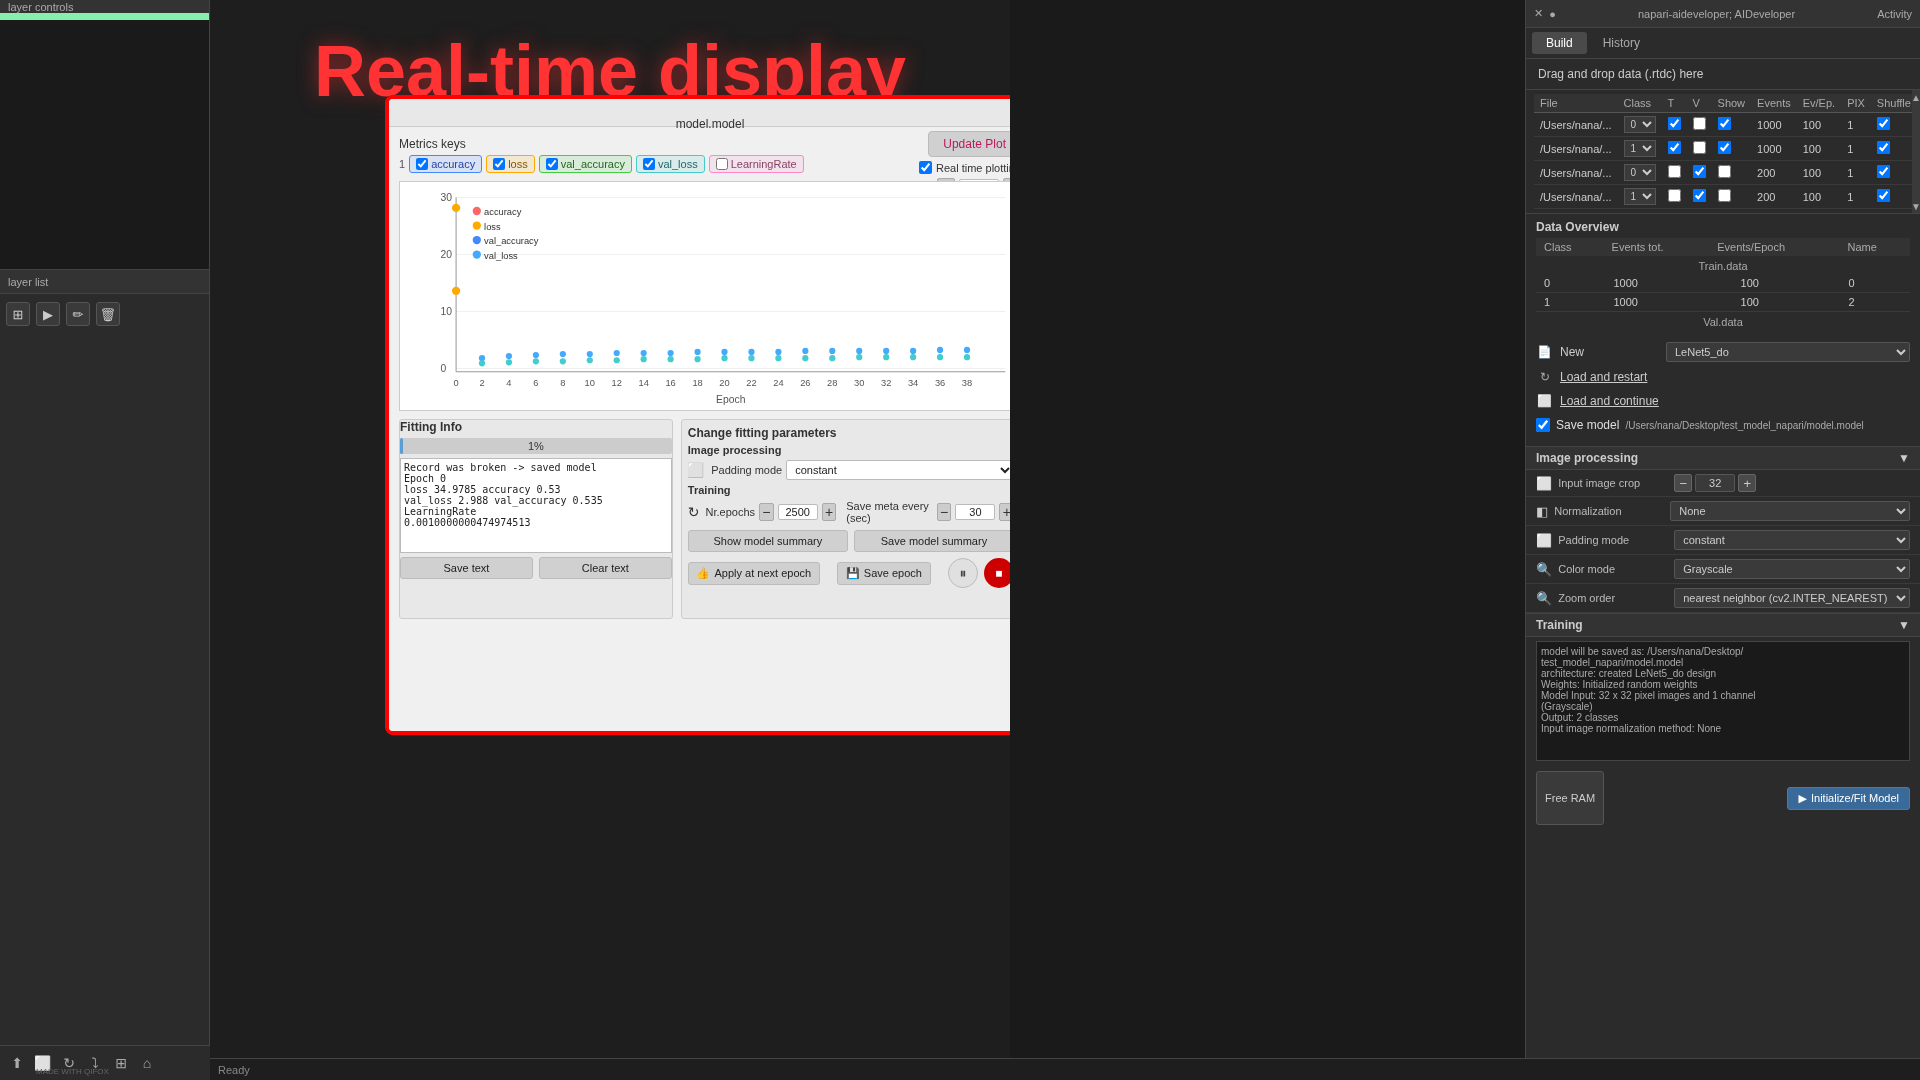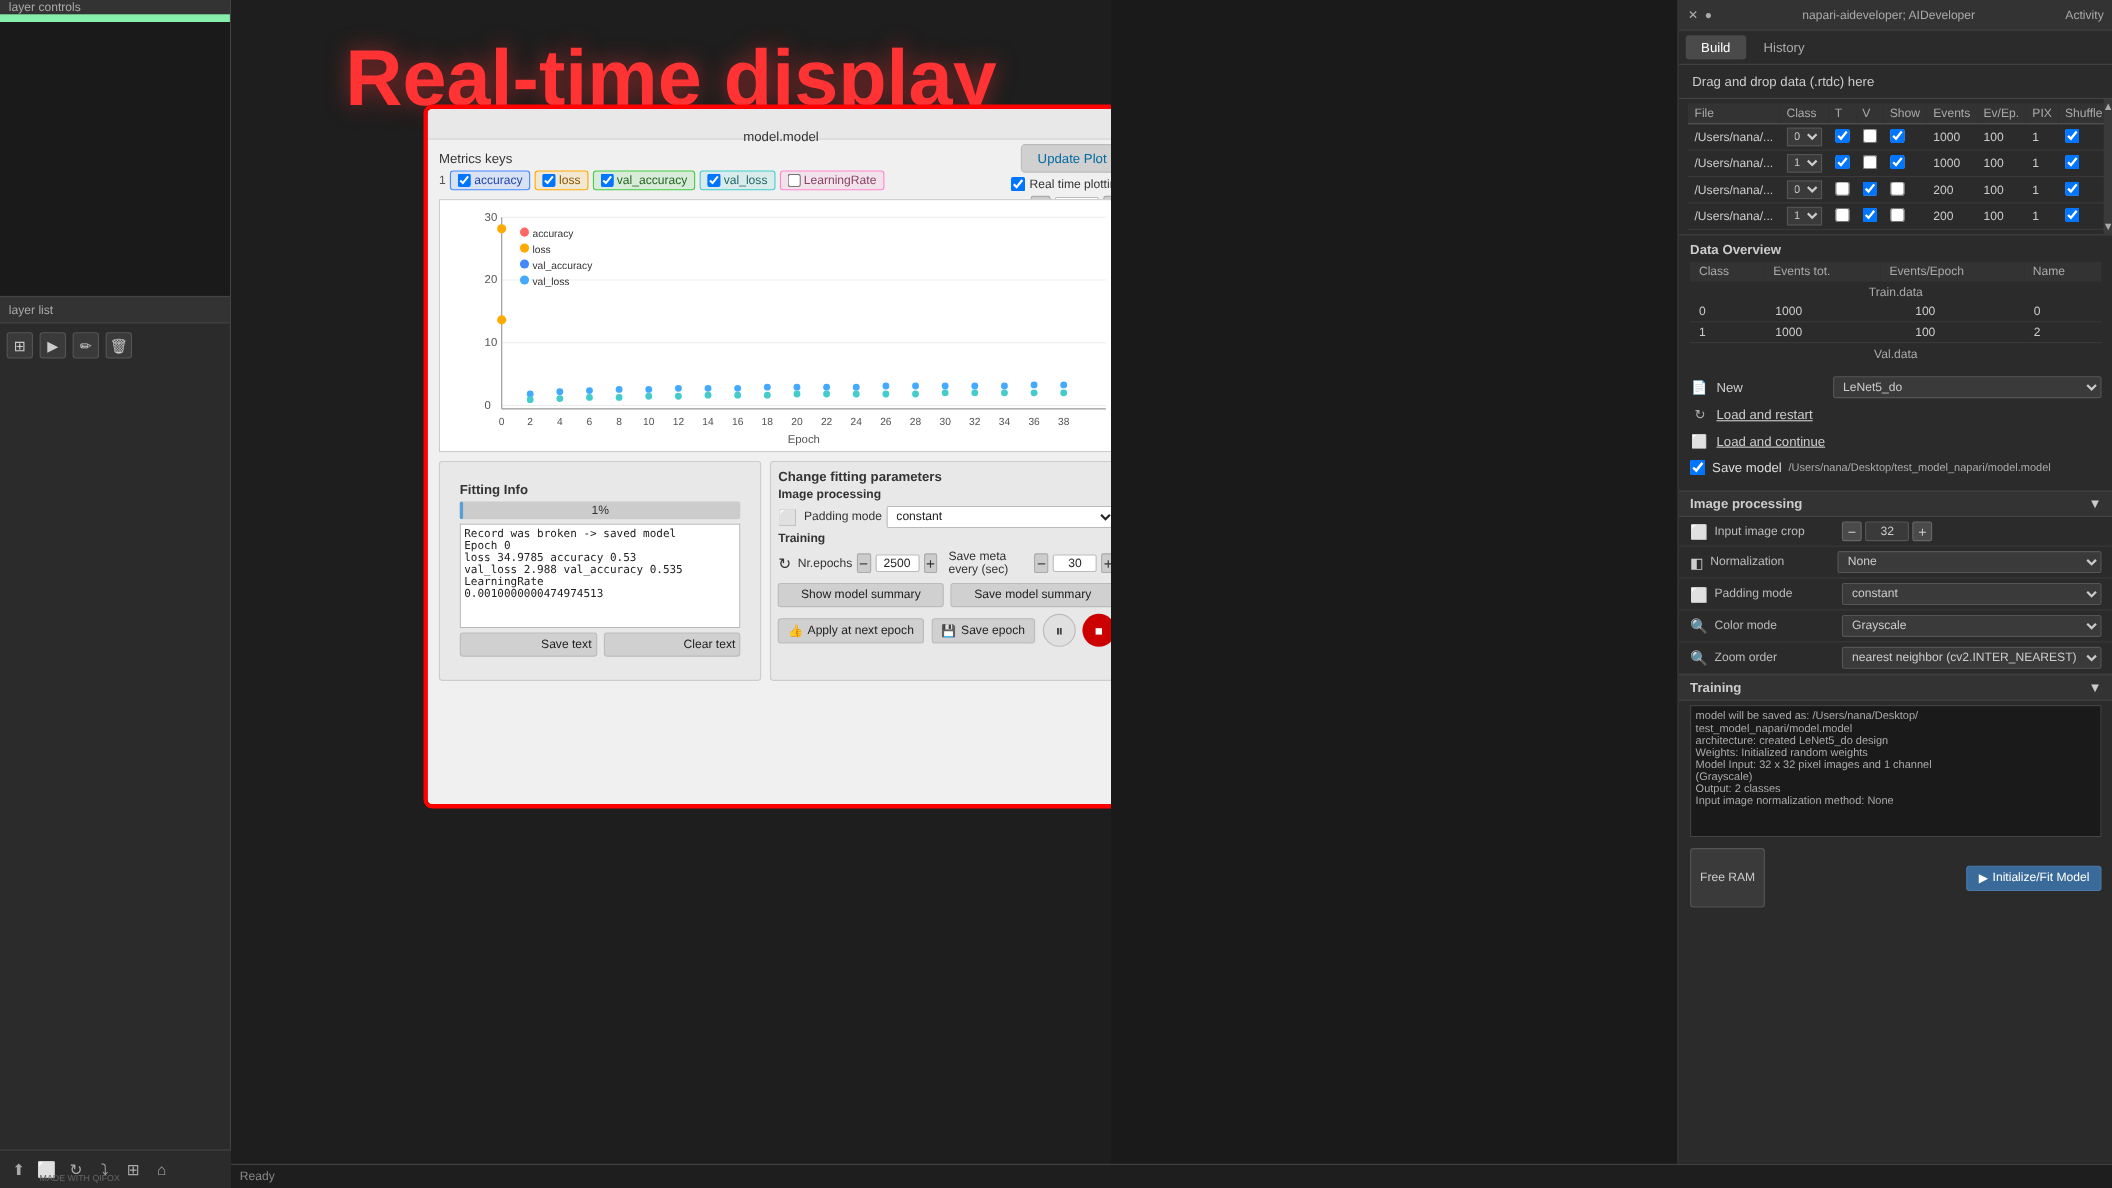--- a/index.html
+++ b/index.html
@@ -215,21 +215,21 @@
       width: 12px;
       height: 12px;
     }
     .update-plot-btn {
       background: #d0d0d0;
       border: 1px solid #bbb;
       border-radius: 4px;
       padding: 5px 14px;
       font-size: 12px;
       cursor: pointer;
-      color: #0369a1;
+      color: #be185d;
     }
     .realtime-check {
       display: flex;
       align-items: center;
       gap: 4px;
       font-size: 11px;
       color: #333;
     }
     .epochs-row {
       display: flex;
@@ -279,21 +279,21 @@
     .bottom-panels {
       display: flex;
       gap: 8px;
       height: 200px;
     }
     .fitting-info {
       flex: 1;
       background: #e8e8e8;
       border: 1px solid #ccc;
       border-radius: 3px;
-      padding: 18px;
+      padding: 0;
     }
     .change-fitting {
       flex: 1.2;
       background: #e8e8e8;
       border: 1px solid #ccc;
       border-radius: 3px;
       padding: 6px;
     }
     .section-title {
       font-size: 12px;
@@ -340,21 +340,21 @@
     }
     .fitting-btn {
       flex: 1;
       padding: 4px;
       background: #d0d0d0;
       border: 1px solid #bbb;
       border-radius: 3px;
       font-size: 11px;
       cursor: pointer;
       color: #222;
-      text-align: right;
+      text-align: center;
     }
 
     
     .param-row {
       display: flex;
       align-items: center;
       gap: 4px;
       margin-bottom: 4px;
       font-size: 11px;
       color: #333;

